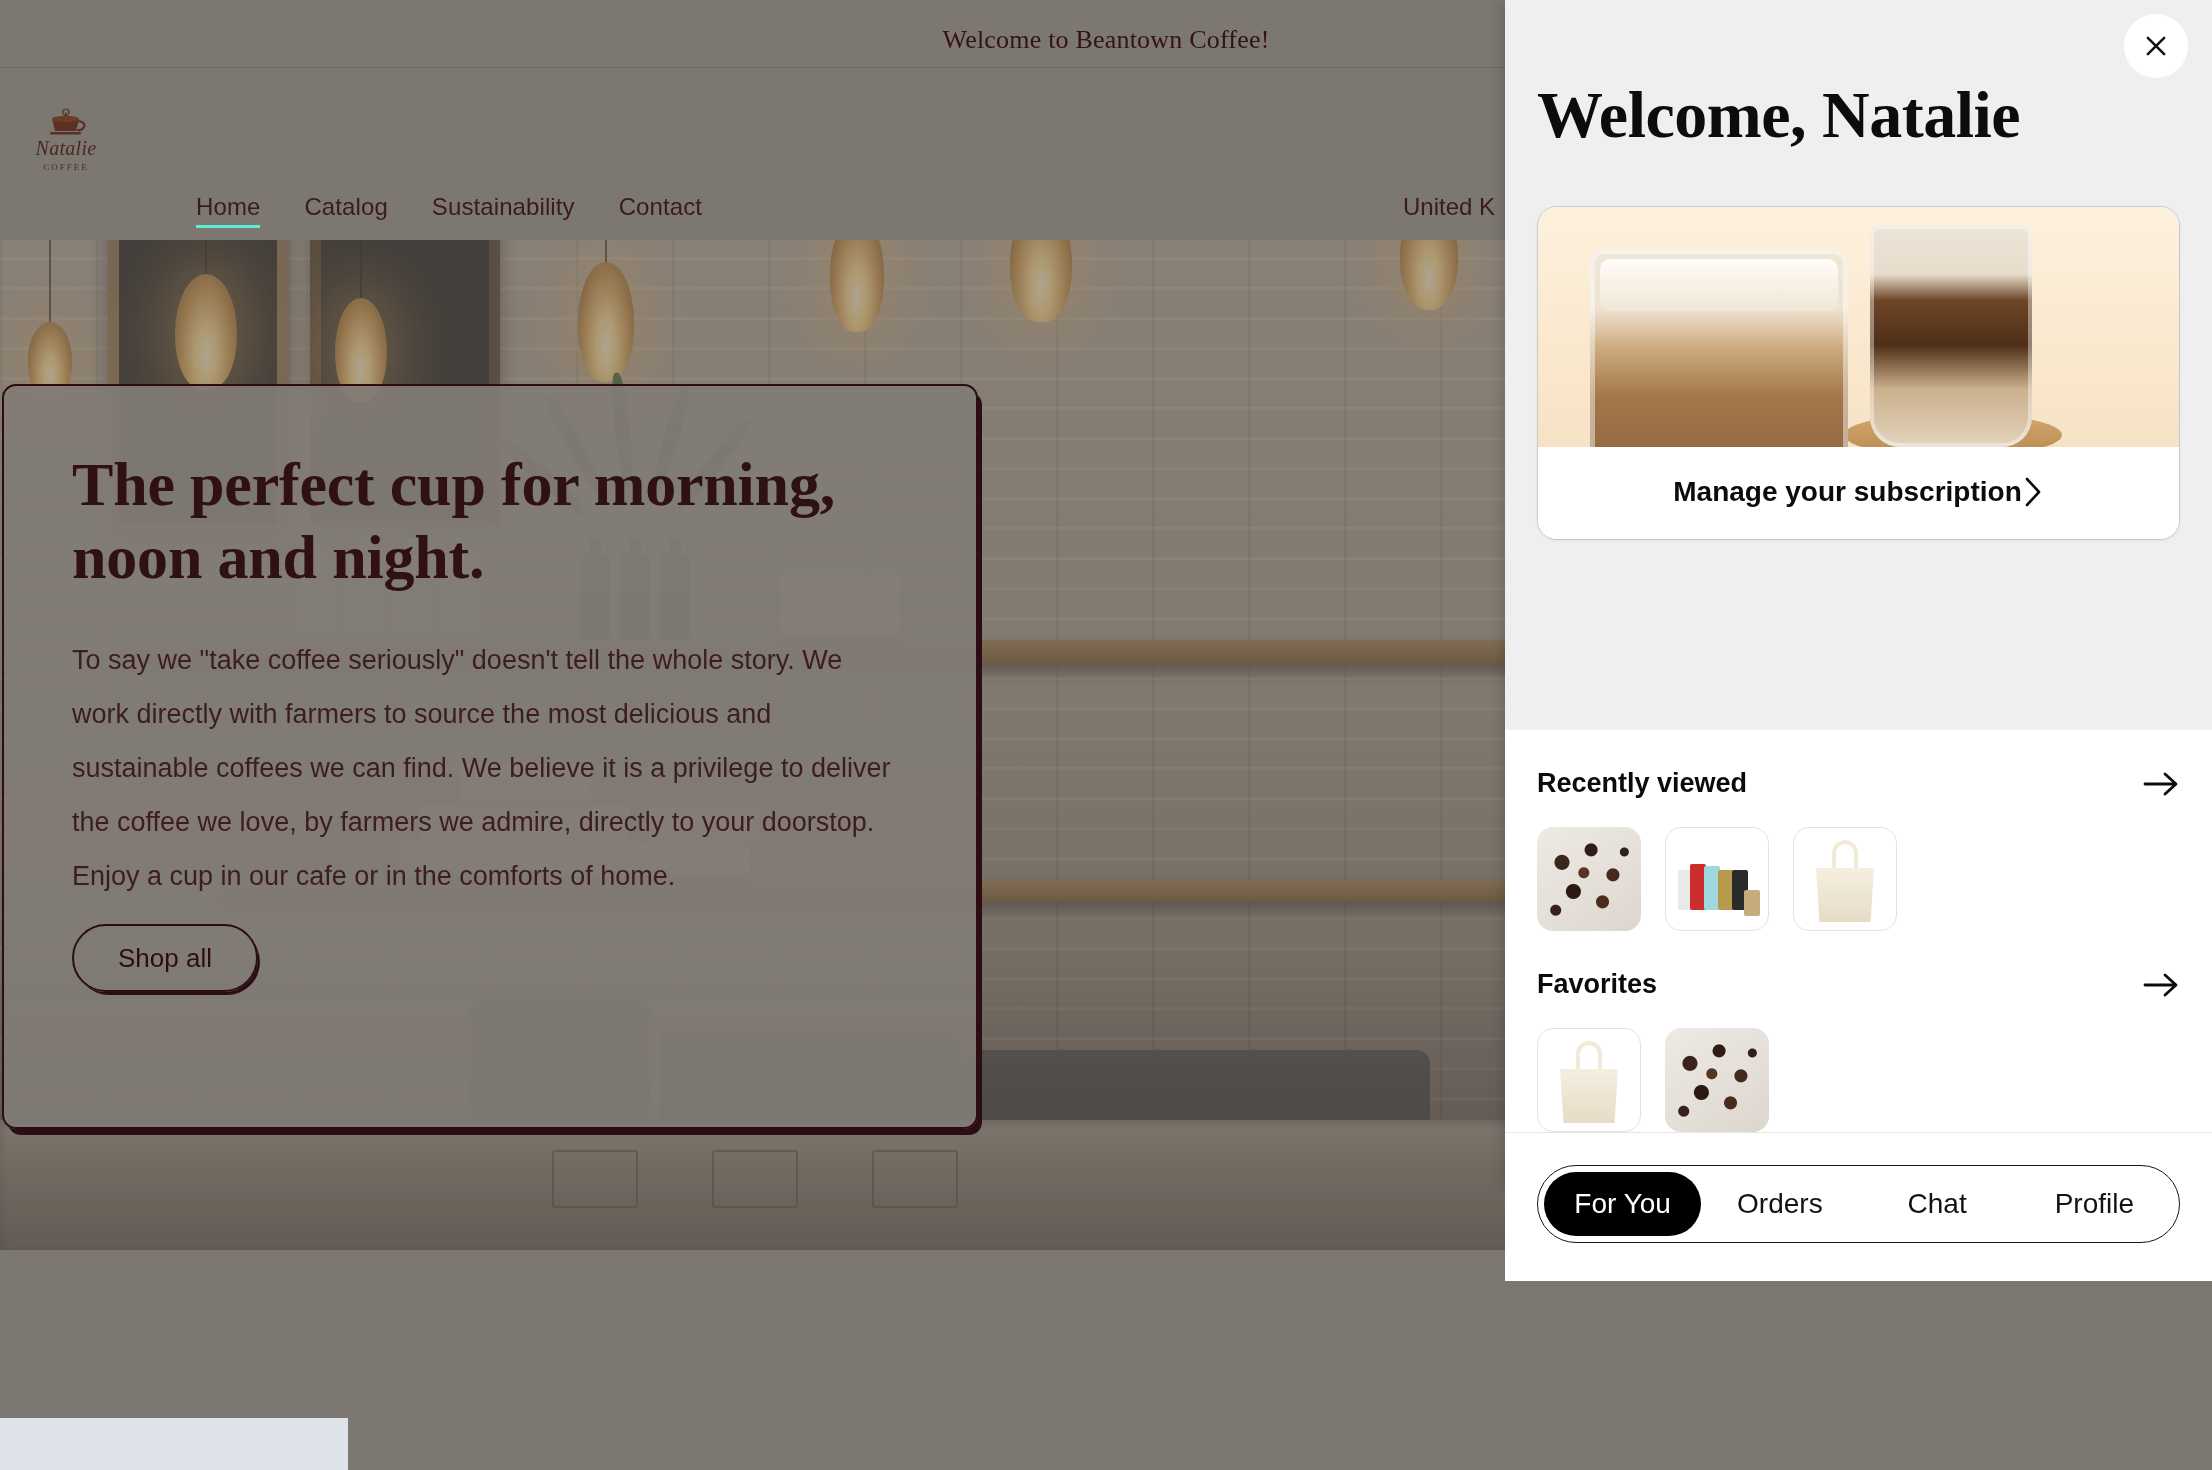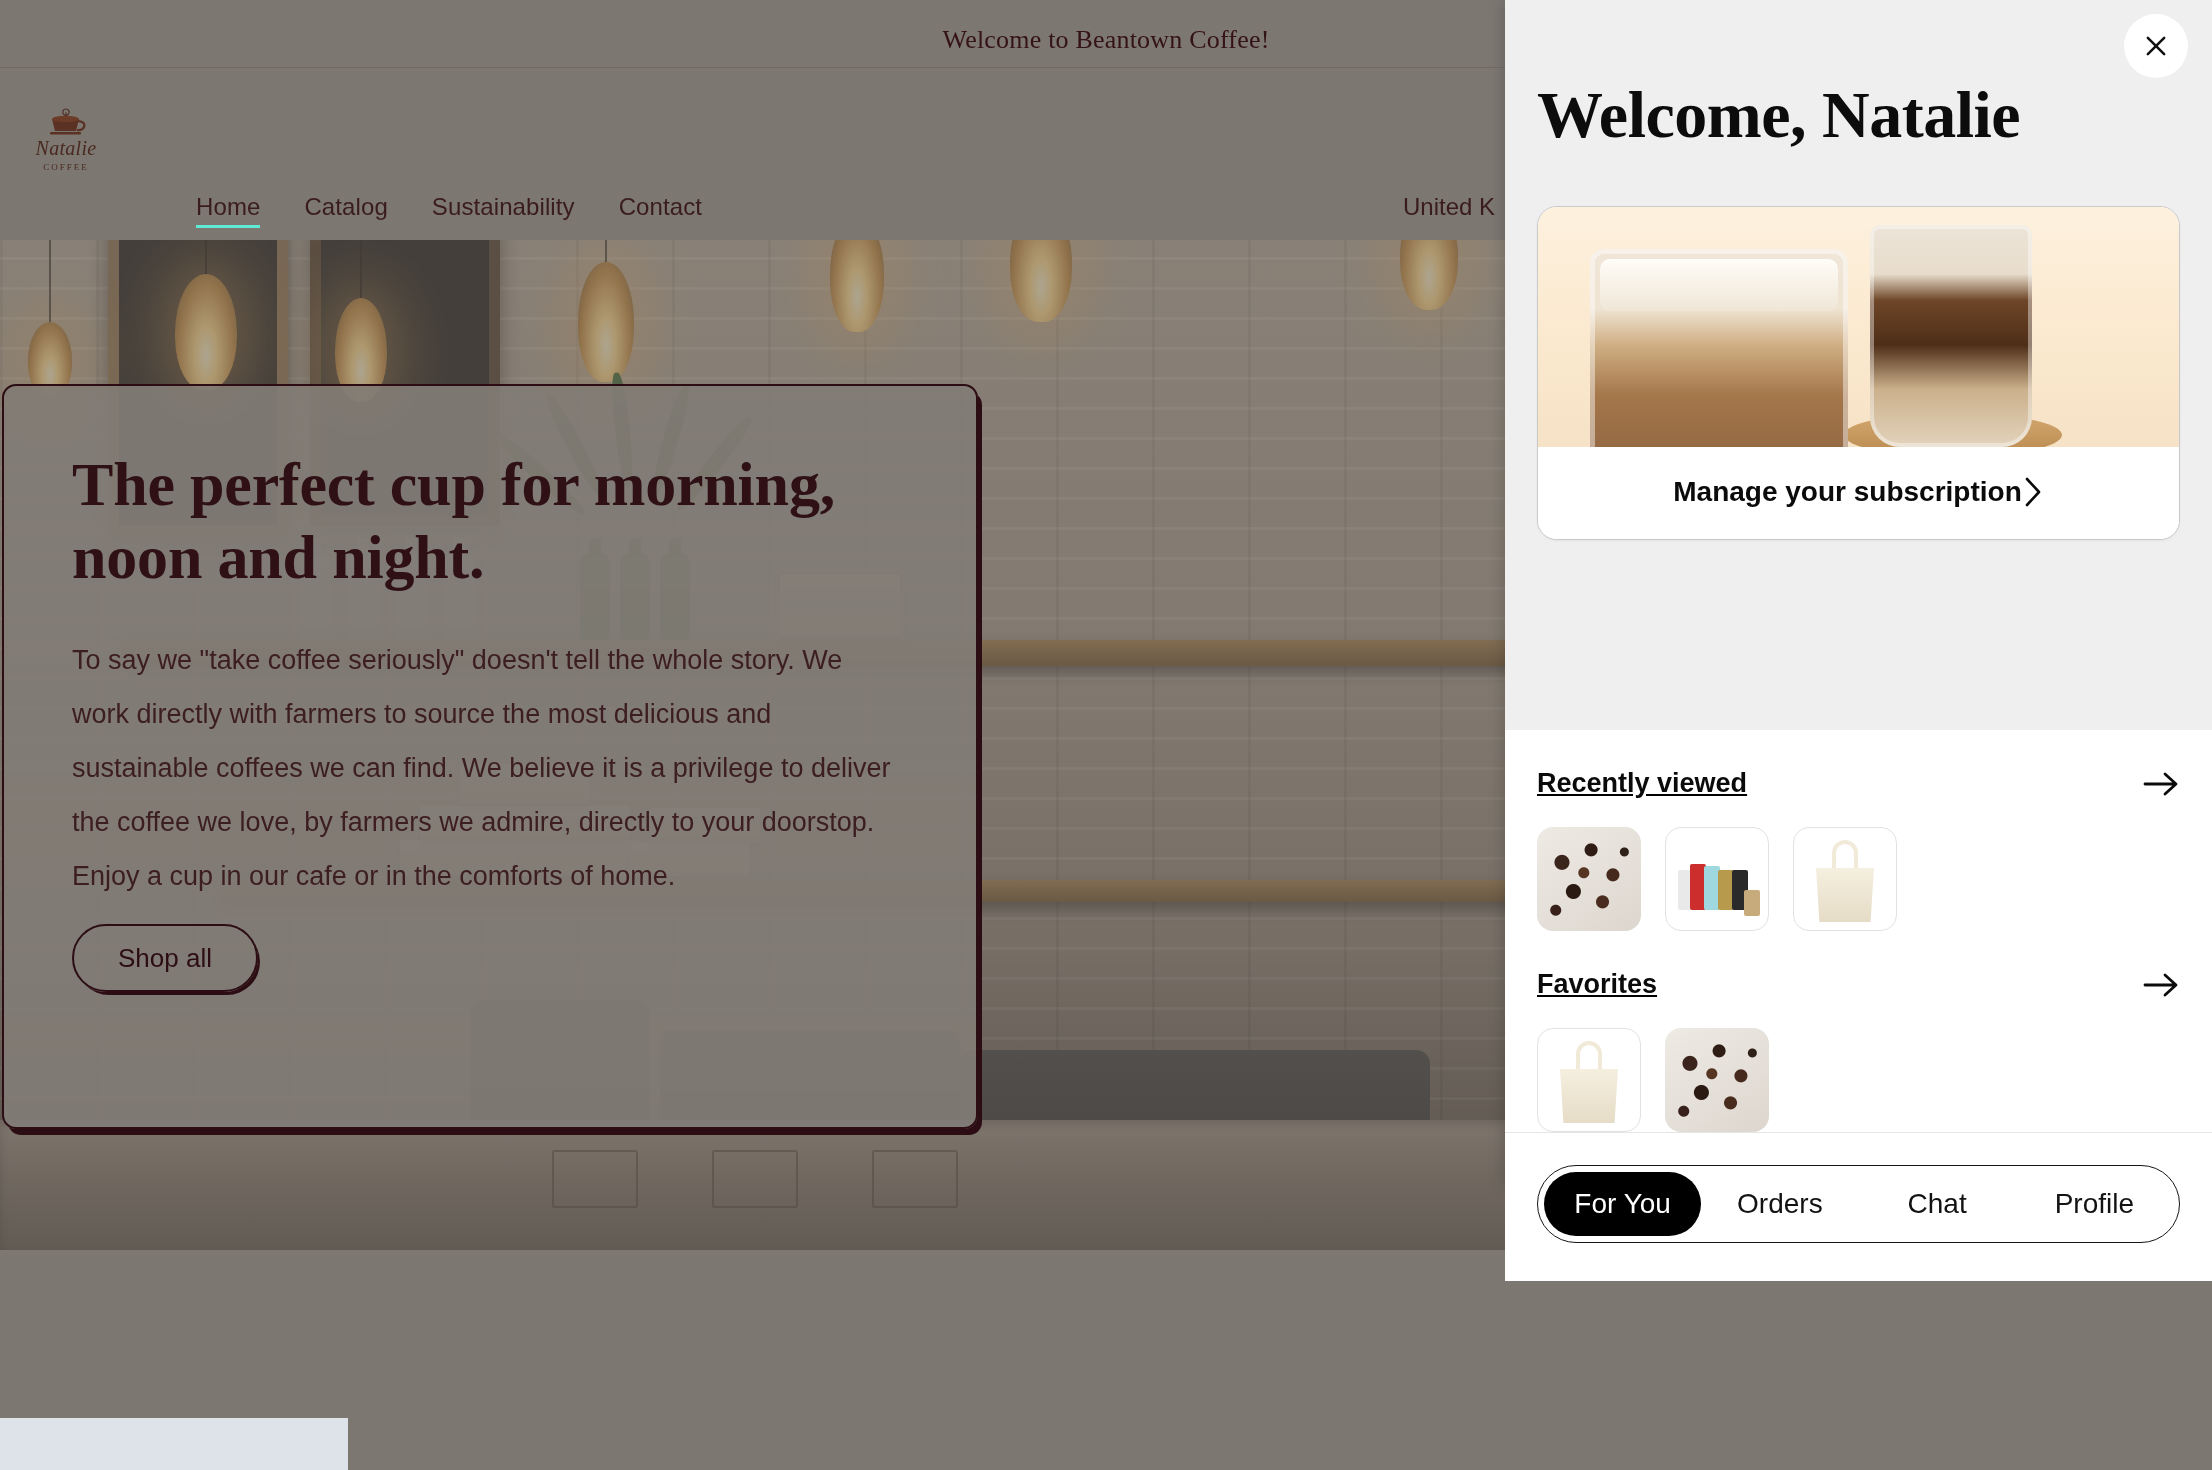--- a/index.html
+++ b/index.html
@@ -261,21 +261,21 @@
     border-radius:50%;
     background:linear-gradient(180deg,#d3a86f,#b98a50);
   }
   .sub-row {
     display:flex; align-items:center; justify-content:center;
     padding:28px 26px 30px 26px; background:#fff;
   }
   .sub-label { font-size:28px; font-weight:bold; color:#0b0b0b; }
   .chev { width:22px; height:34px; }
 
-  .panel-body { flex:1; background:#fff; padding:0 32px;text-decoration:underline; }
+  .panel-body { flex:1; background:#fff; padding:0 32px; }
 
   .sec-head {
     display:flex; align-items:center; justify-content:space-between;
     padding-top:38px; padding-bottom:28px;
   }
   .sec-title { font-size:27px; font-weight:bold; color:#0b0b0b; }
   .arrow-ico { width:38px; height:30px; cursor:pointer; }
 
   .thumb-row { display:flex; gap:24px; }
   .thumb {

